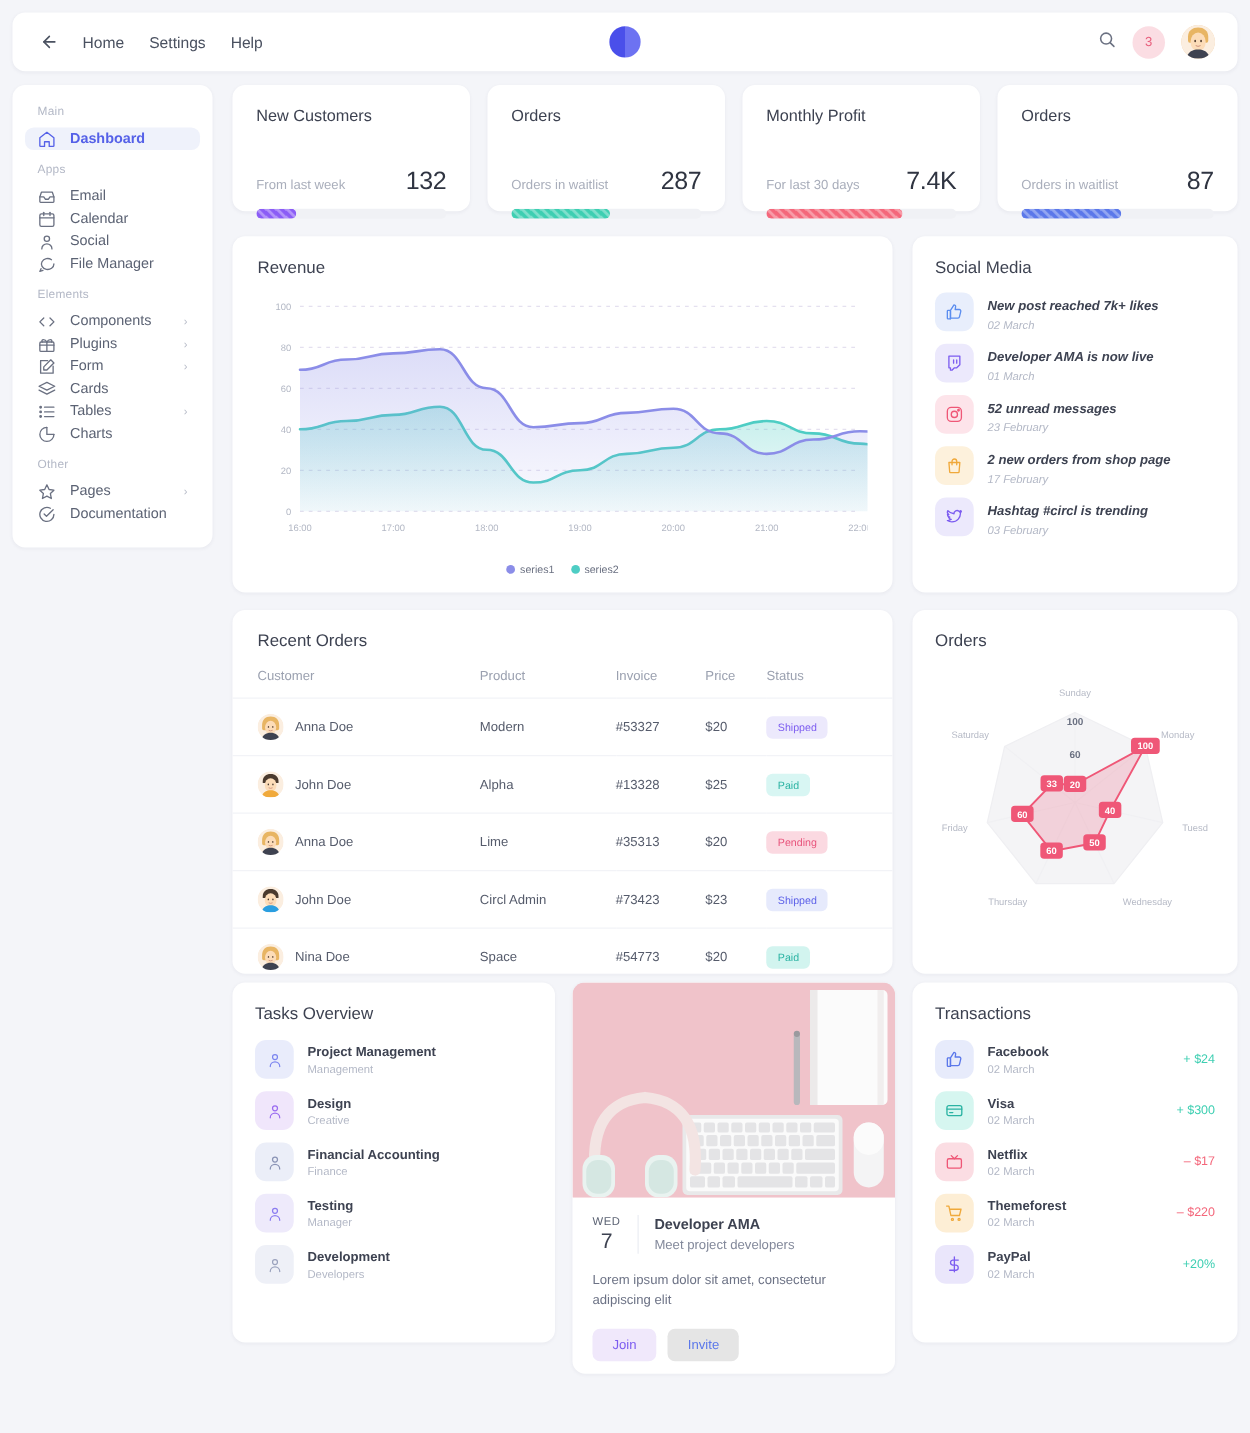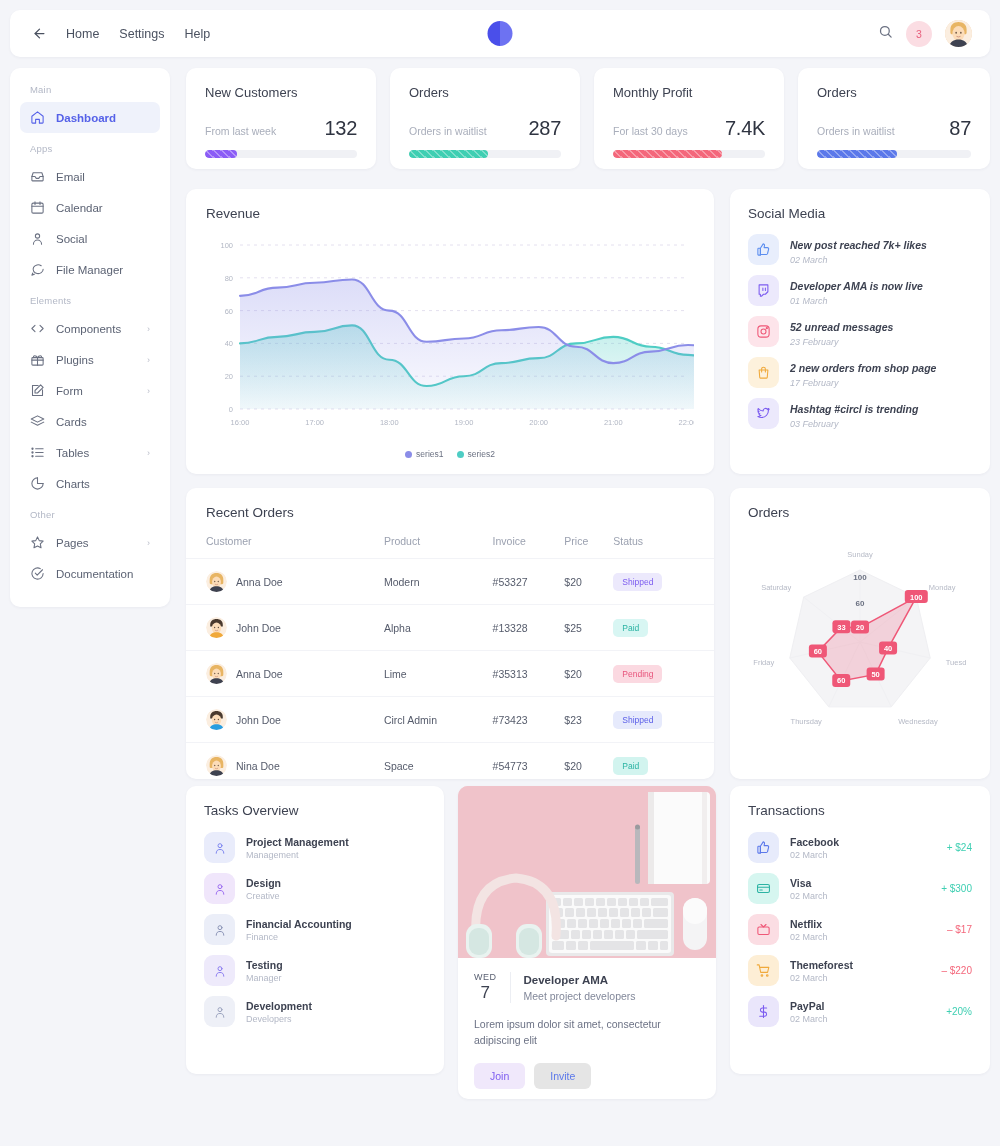--- a/index.html
+++ b/index.html
@@ -40,38 +40,38 @@
   
   .sidebar {
     position: absolute; left: 10px; top: 68px; width: 160px;
     background: #fff; border-radius: 10px; padding: 14px 10px 18px;
     box-shadow: 0 1px 3px rgba(30,40,80,.05);
   }
   .side-group { font-size: 9.5px; color: #b3b8c6; padding: 10px 10px 7px; letter-spacing: .2px; }
   .side-group:first-child { padding-top: 2px; }
   .side-item {
     display: flex; align-items: center; gap: 11px;
-    height: 31px; padding: 0 10px; border-radius: 7px;
+    height: 18px; padding: 0 10px; border-radius: 7px;
     font-size: 11.5px; color: #5b6273; cursor: pointer; position: relative;
   }
   .side-item.active { background: #eff2fb; color: #5561e8; font-weight: bold; }
   .side-icon { width: 15px; height: 15px; flex: 0 0 15px; display:flex; align-items:center; justify-content:center; }
   .side-caret { position: absolute; right: 10px; font-size: 9px; color: #b9bdc9; }
 
   
   .card {
     position: absolute; background: #fff; border-radius: 10px;
     box-shadow: 0 1px 3px rgba(30,40,80,.05);
   }
   .card-title { font-size: 13.5px; color: #3d4251; font-weight: normal; }
 
   
   .stat { height: 101px; top: 68px; padding: 17px 19px; }
   .stat h3 { font-size: 13px; color: #3d4251; font-weight: normal; }
-  .stat-row { display: flex; align-items: flex-end; justify-content: space-between; margin-top: 17px; }
+  .stat-row { display: flex; align-items: flex-end; justify-content: space-between; margin-top: 34px; }
   .stat-sub { font-size: 10.5px; color: #a9aebb; padding-bottom: 3px; }
   .stat-val { font-size: 20px; color: #2f3441; letter-spacing: -.3px; }
   .bar-bg { height: 8px; border-radius: 4px; background: #f0f1f5; margin-top: 10px; overflow: hidden; }
   .bar-fill { height: 100%; border-radius: 4px; background-size: 8px 8px; }
 
   
   .revenue { left: 186px; top: 189px; width: 528px; height: 285px; padding: 17px 20px; }
   .chart-area { position: relative; margin-top: 18px; }
   .legend { display:flex; justify-content:center; gap: 13px; margin-top: 6px; }
   .legend-item { display:flex; align-items:center; gap:4px; font-size:8.5px; color:#6b7182; }

